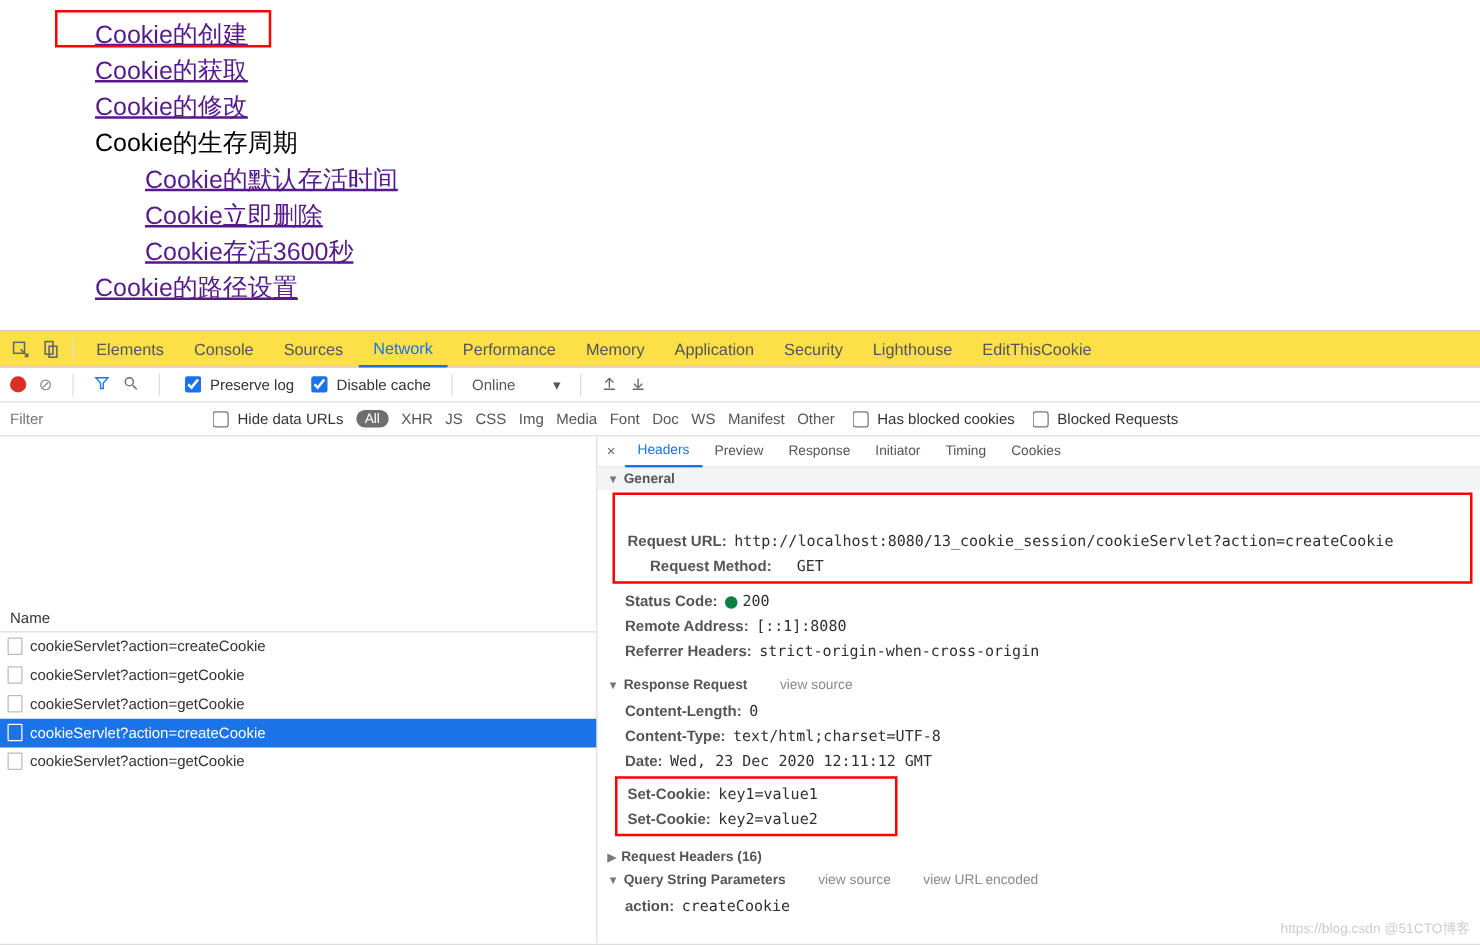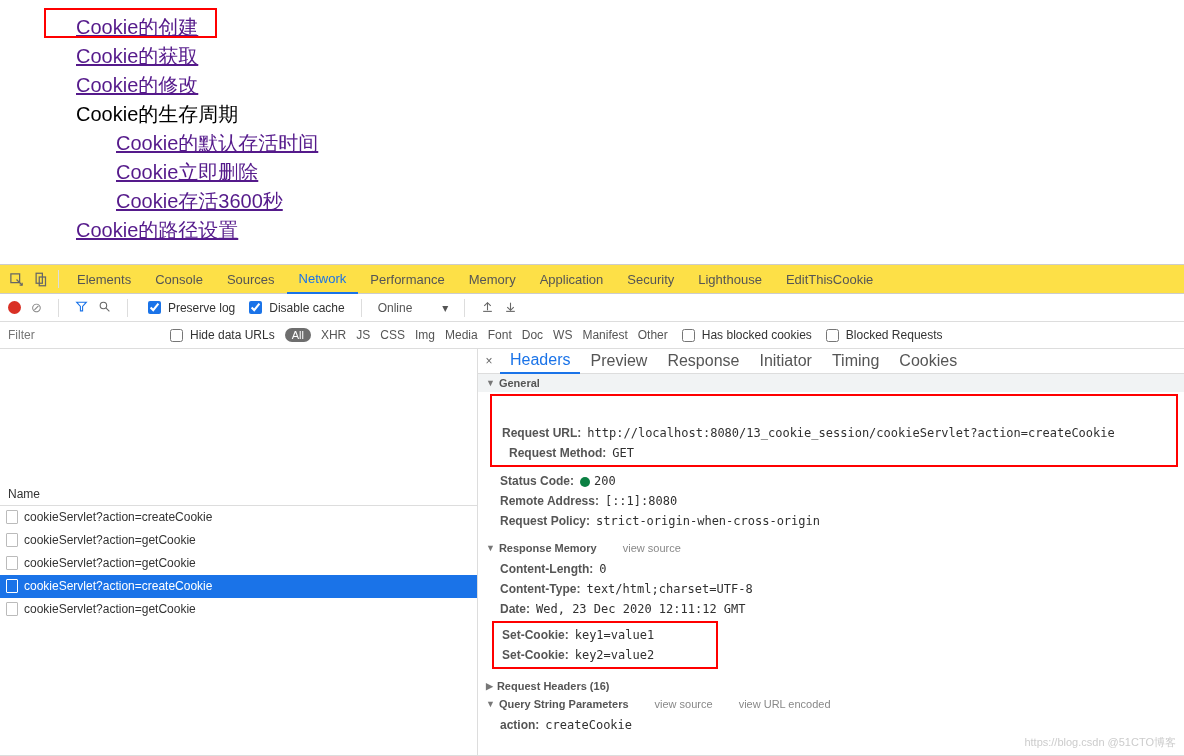--- a/index.html
+++ b/index.html
@@ -39,21 +39,21 @@
   .left { width:478px; border-right:1px solid #ddd; display:flex; flex-direction:column;justify-content:center; }
   .left-head { height:22px; border-bottom:1px solid #ddd; display:flex; align-items:center; padding-left:8px; font-size:12px; color:#333; }
   .req-row { height:23px; display:flex; align-items:center; padding-left:6px; gap:6px; font-size:12px; color:#333; cursor:pointer; }
   .req-row.sel { background:#1a73e8; color:#fff; }
   .file-icon { width:12px; height:14px; border:1px solid #bbb; border-radius:1px; display:inline-block; background:#fff; }
   .req-row.sel .file-icon { border-color:#fff; background:transparent; }
 
   .right { flex:1; display:flex; flex-direction:column; overflow:hidden; }
   .detail-tabs { display:flex; align-items:center; height:25px; border-bottom:1px solid #ddd; }
   .close-x { width:22px; text-align:center; color:#666; cursor:pointer; }
-  .dtab { padding:0 10px; height:25px; display:flex; align-items:center; color:#555; font-size:16px; cursor:pointer; }
+  .dtab { padding:0 10px; height:25px; display:flex; align-items:center; color:#555; font-size:11px; cursor:pointer; }
   .dtab.active { color:#1a73e8; border-bottom:2px solid #1a73e8; }
 
   .sects { flex:1; overflow:auto; }
   .sec-head { background:#f1f3f4; padding:3px 8px; font-size:11px; font-weight:bold; color:#555; display:flex; align-items:center; gap:4px; cursor:pointer; }
   .sec-head .arrow { font-size:9px; color:#777; }
   .sec-head .faint { font-weight:normal; color:#888; margin-left:22px; cursor:pointer; }
   .sec-body { padding:2px 0 8px 0; }
   .kv { display:flex; padding:3px 0 3px 22px; font-size:12px; }
   .kv .k { font-weight:bold; color:#555; margin-right:6px; white-space:nowrap; }
   .kv .v { font-family: ui-monospace, Menlo, monospace; color:#303030; }
@@ -220,42 +220,42 @@
       <div class="sec-head">
           <span class="arrow">▼</span>
           <span>General</span>
         </div>
       <div class="sec-body">
         <div class="redbox" style="margin:0 6px 4px 12px; padding:2px 0;">
           <div class="kv" style="padding-left:10px;margin-top:25px;">
               <span class="k">Request URL:</span>
               <span class="v">http://localhost:8080/13_cookie_session/cookieServlet?action=createCookie</span>
             </div>
-          <div class="kv" style="padding-left:17px;">
+          <div class="kv" style="padding-left:28px;gap:14px;">
               <span class="k">Request Method:</span>
               <span class="v">GET</span>
             </div>
         </div>
         <div class="kv">
             <span class="k">Status Code:</span>
             <span class="v"><span class="status-dot"></span><span>200</span></span>
           </div>
         <div class="kv">
             <span class="k">Remote Address:</span>
             <span class="v">[::1]:8080</span>
           </div>
         <div class="kv">
-            <span class="k">Request Policy:</span>
+            <span class="k">Referrer Headers:</span>
             <span class="v">strict-origin-when-cross-origin</span>
           </div>
       </div>
 
       <div class="sec-head" style="background:transparent;">
           <span class="arrow">▼</span>
-          <span>Response Memory</span>
+          <span>Response Request</span>
           <span class="faint">view source</span>
         </div>
       <div class="sec-body">
         <div class="kv">
             <span class="k">Content-Length:</span>
             <span class="v">0</span>
           </div>
         <div class="kv">
             <span class="k">Content-Type:</span>
             <span class="v">text/html;charset=UTF-8</span>

